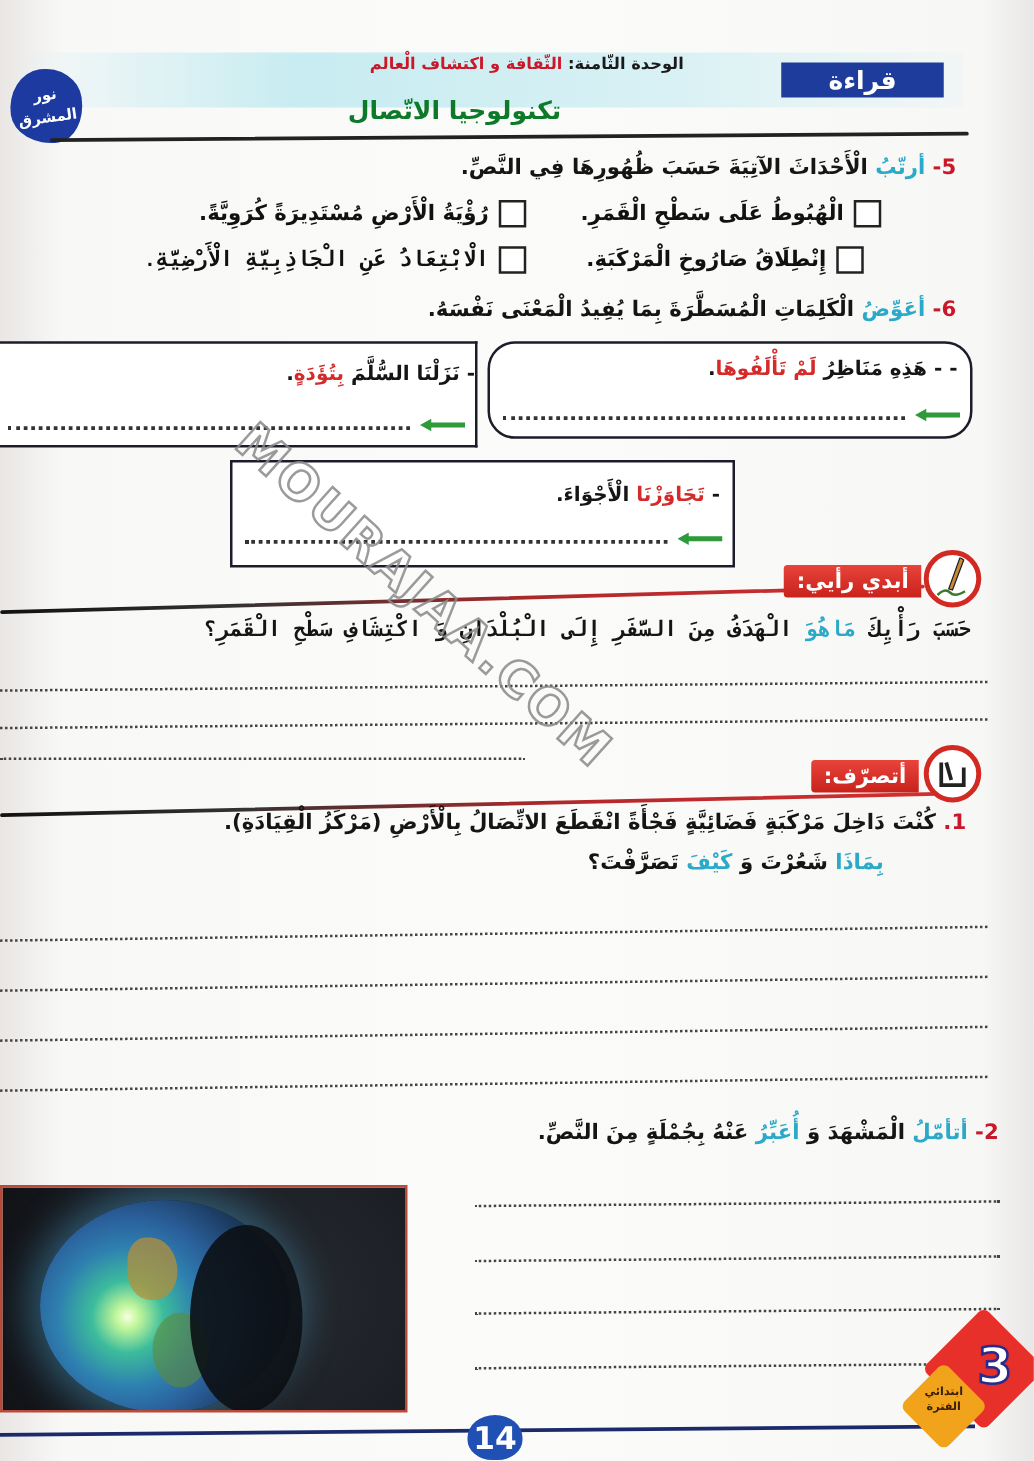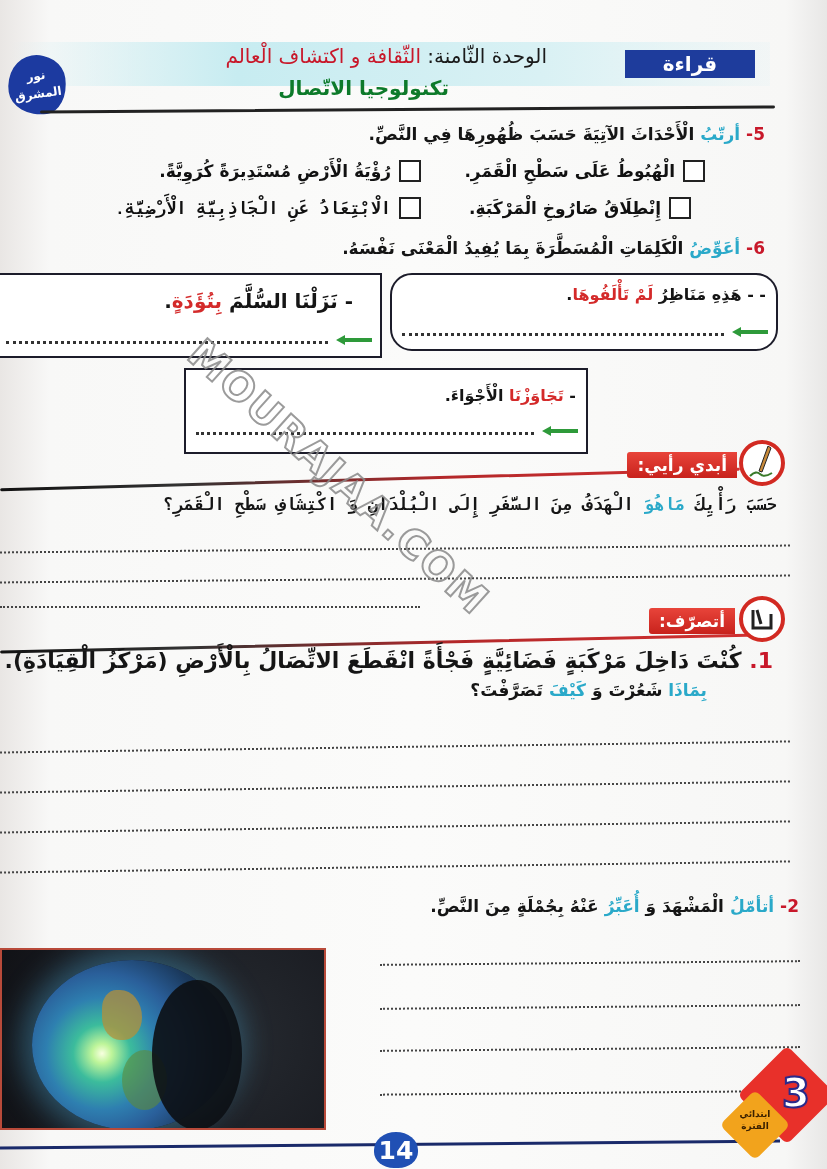--- a/index.html
+++ b/index.html
@@ -15,21 +15,21 @@
     .header-band {
       left: 10px; top: 42px; width: 760px; height: 44px;
       background: linear-gradient(90deg, rgba(204,236,242,0) 0%, #c7ecf1 30%, #d9f1f4 70%, rgba(220,240,244,0.2) 100%);
     }
     .reading-badge {
       right: 72px; top: 50px; width: 130px; height: 28px;
       background: #1e3c9c; color: #fff; font-weight: bold; font-size: 20px;
       display: flex; align-items: center; justify-content: center; letter-spacing: 1px;
     }
     .unit-title {
-      right: 280px; top: 44px; font-size: 20px; font-weight: normal; color: #1a1a1a; white-space: nowrap;
+      right: 280px; top: 44px; font-size: 13px; font-weight: bold; color: #1a1a1a; white-space: nowrap;
     }
     .unit-title .accent { color: #c8182a; }
     .lesson-title {
       right: 378px; top: 76px; font-size: 20px; font-weight: bold; color: #0d7a2a; white-space: nowrap;
     }
     .logo-blob {
       left: 8px; top: 55px; width: 58px; height: 60px;
       background: #1c3aa0; border-radius: 48% 52% 40% 60% / 55% 45% 55% 45%;
       color: #fff; font-size: 12px; font-weight: bold; text-align: center; line-height: 18px;
       display: flex; flex-direction: column; justify-content: center; transform: rotate(-8deg);
@@ -165,21 +165,21 @@
     <div class="abs q-line" style="right:10px; top:10px; font-size:16px;">
       <span>- - هَذِهِ مَنَاظِرُ </span><span class="red">لَمْ تَأْلَفُوهَا</span><span>.</span>
     </div>
     <div class="abs dots" style="left:10px; right:52px; top:58px;"></div>
     <svg class="arrow-green" style="right:8px; top:52px;" viewBox="0 0 36 10">
         <path d="M0 5 L9 0 L9 3 L36 3 L36 7 L9 7 L9 10 Z" fill="#2e9a3a"></path>
       </svg>
   </div>
 
   <div class="abs answer-box" style="left:-4px; top:273px; width:386px; height:85px; border-left:none;">
-    <div class="abs q-line" style="right:27px; top:14px; font-size:20px;">
+    <div class="abs q-line" style="right:0; top:14px; font-size:16px;">
       <span>- نَزَلْنَا السُّلَّمَ </span><span class="red">بِتُؤَدَةٍ</span><span>.</span>
     </div>
     <div class="abs dots" style="left:10px; right:52px; top:66px;"></div>
     <svg class="arrow-green" style="right:8px; top:60px;" viewBox="0 0 36 10">
         <path d="M0 5 L9 0 L9 3 L36 3 L36 7 L9 7 L9 10 Z" fill="#2e9a3a"></path>
       </svg>
   </div>
 
   <div class="abs answer-box" style="left:184px; top:368px; width:404px; height:86px;">
     <div class="abs q-line" style="right:10px; top:16px; font-size:16px;">
@@ -208,21 +208,21 @@
   <div class="abs write-line" style="left:0; width:420px; top:606px;"></div>
 
   <div class="abs red-line" style="left:0; top:642px; width:760px; transform:rotate(-1.3deg);"></div>
   <div class="abs section-tag" style="right:92px; top:608px;">أتصرّف:</div>
   <div class="abs circle-icon" style="right:42px; top:596px;">
     <svg width="26" height="26" viewBox="0 0 26 26">
       <path d="M4 4 L4 22 L22 22 L22 8" fill="none" stroke="#222" stroke-width="3"></path>
       <path d="M8 4 L12 18" stroke="#222" stroke-width="3"></path>
     </svg>
   </div>
-  <div class="abs q-line" style="right:54px; top:648px; font-size:22px;">
+  <div class="abs q-line" style="right:54px; top:648px; font-size:17px;">
     <span class="q-num">1</span><span class="q-num">. </span><span>كُنْتَ دَاخِلَ مَرْكَبَةٍ فَضَائِيَّةٍ فَجْأَةً انْقَطَعَ الاتِّصَالُ بِالْأَرْضِ (مَرْكَزُ الْقِيَادَةِ).</span>
   </div>
   <div class="abs q-line" style="right:120px; top:680px;">
     <span class="verb">بِمَاذَا</span><span> شَعُرْتَ وَ </span><span class="verb">كَيْفَ</span><span> تَصَرَّفْتَ؟</span>
   </div>
   <div class="abs write-line" style="left:0; width:790px; top:746px; transform:rotate(-0.8deg);"></div>
   <div class="abs write-line" style="left:0; width:790px; top:786px; transform:rotate(-0.8deg);"></div>
   <div class="abs write-line" style="left:0; width:790px; top:826px; transform:rotate(-0.8deg);"></div>
   <div class="abs write-line" style="left:0; width:790px; top:866px; transform:rotate(-0.8deg);"></div>
 

